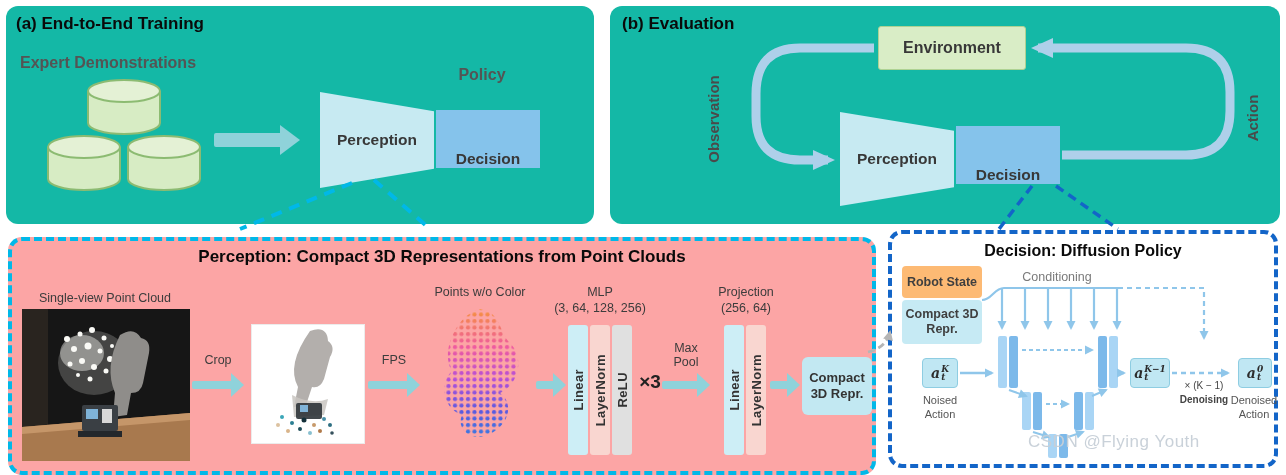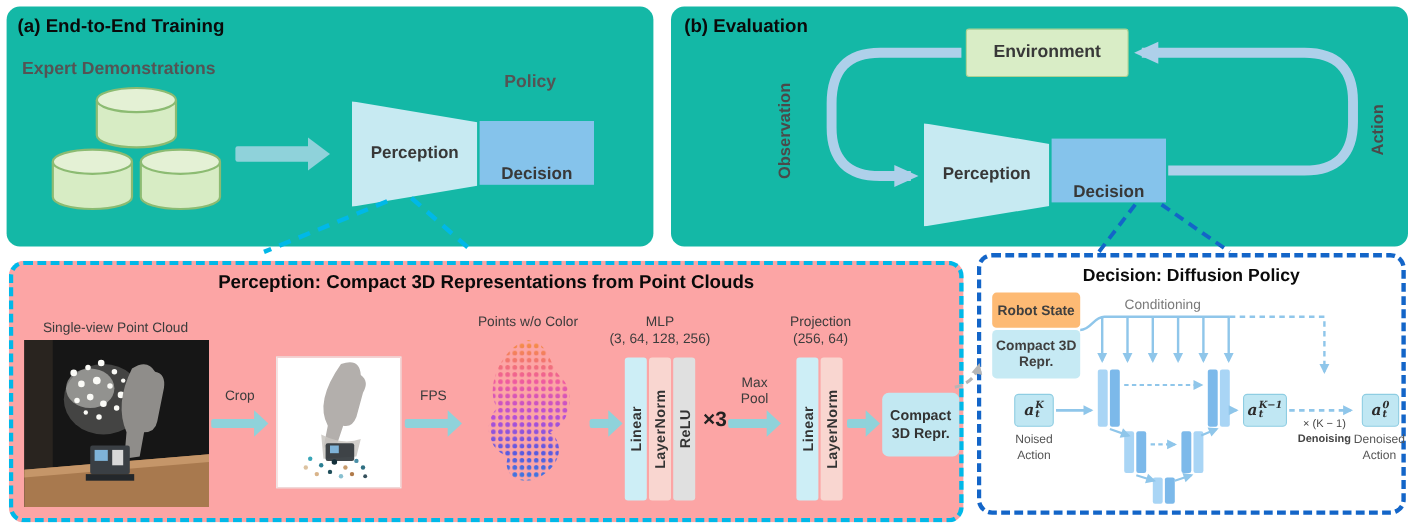--- a/index.html
+++ b/index.html
@@ -346,13 +346,14 @@
     <path d="M1119,373 H1124" stroke="#8fc6ea" stroke-width="2.5" marker-end="url(#mCond)"></path>
     <path d="M1022,350 H1092" stroke="#8fc6ea" stroke-width="2" stroke-dasharray="4 3" marker-end="url(#mCond)"></path>
     <path d="M1046,404 H1068" stroke="#8fc6ea" stroke-width="2" stroke-dasharray="4 3" marker-end="url(#mCond)"></path>
     <path d="M1009,390 L1026,396" stroke="#8fc6ea" stroke-width="2" marker-end="url(#mCond)"></path>
     <path d="M1033,432 L1049,437" stroke="#8fc6ea" stroke-width="2" marker-end="url(#mCond)"></path>
     <path d="M1068,437 L1083,432" stroke="#8fc6ea" stroke-width="2" marker-end="url(#mCond)"></path>
     <path d="M1092,396 L1106,390" stroke="#8fc6ea" stroke-width="2" marker-end="url(#mCond)"></path>
     <path d="M1172,373 H1228" stroke="#8fc6ea" stroke-width="2.5" stroke-dasharray="5 4" marker-end="url(#mCond)"></path>
   </svg>
 
+  <div id="watermark">CSDN @Flying Youth</div>
 </div>
 
 </body></html>

